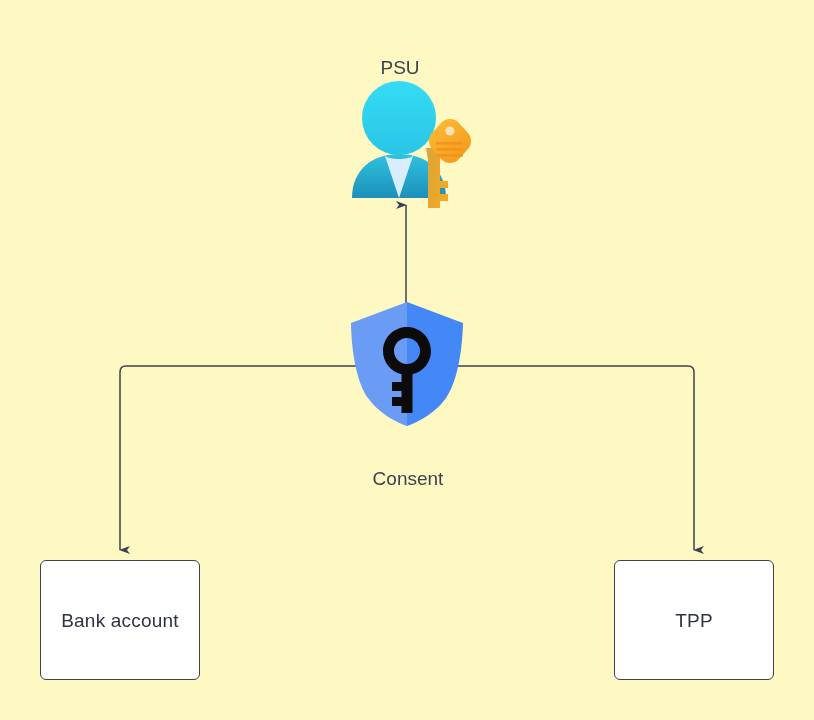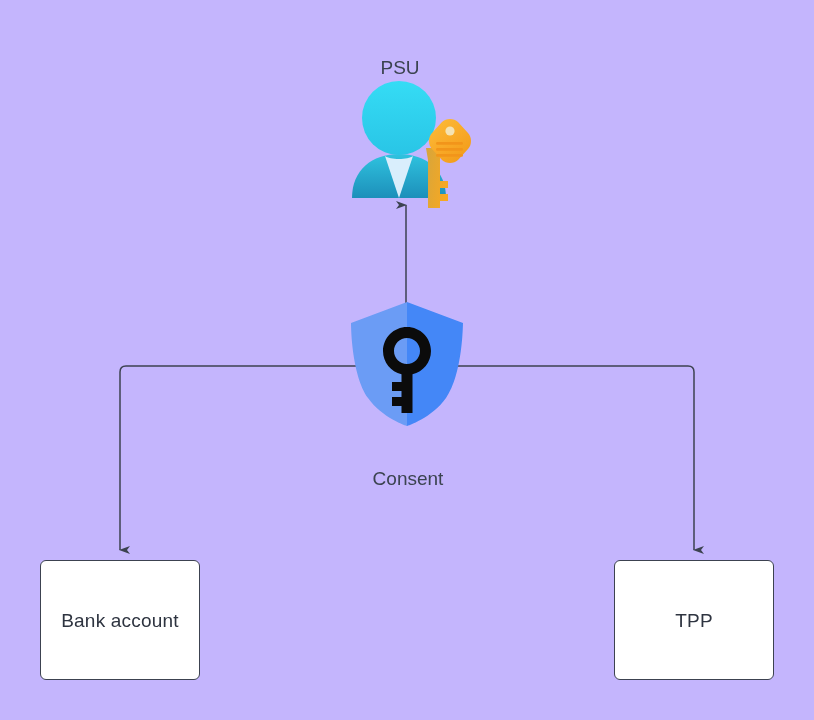--- a/index.html
+++ b/index.html
@@ -8,21 +8,21 @@
     padding: 0;
     background: #000000;
   }
   body {
     font-family: "Liberation Sans", sans-serif;
   }
   #canvas {
     position: relative;
     width: 814px;
     height: 720px;
-    background: #c4b5fd;
+    background: #fef9c3;
     overflow: hidden;
   }
   .layer-svg {
     position: absolute;
     left: 0;
     top: 0;
     width: 814px;
     height: 720px;
   }
   

